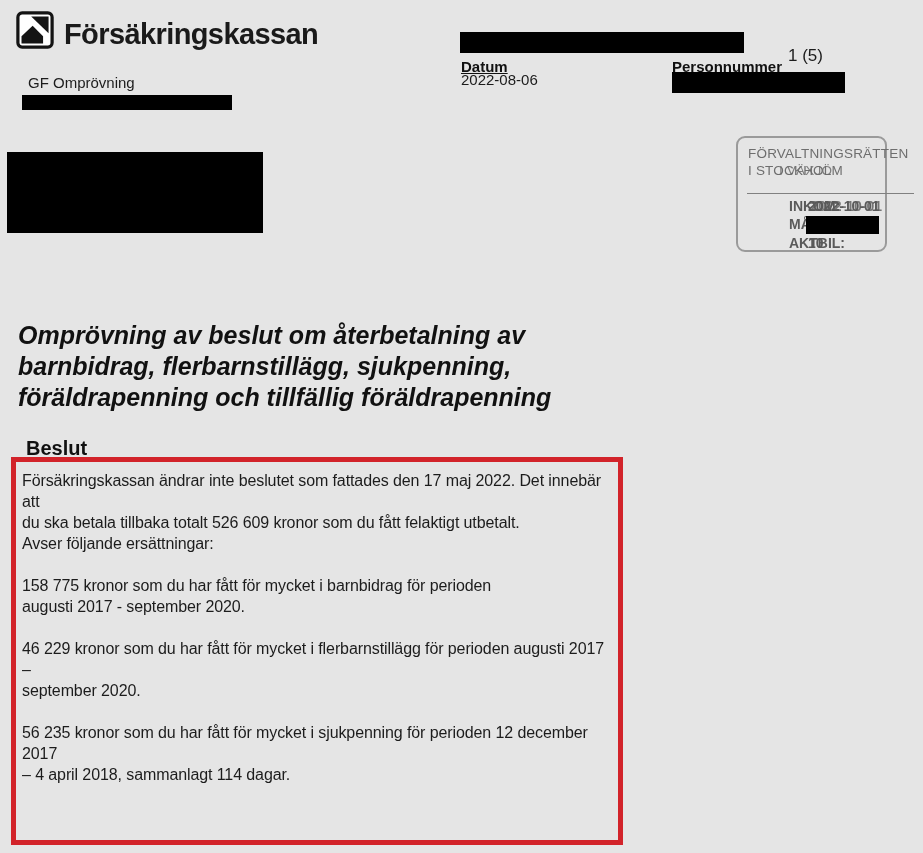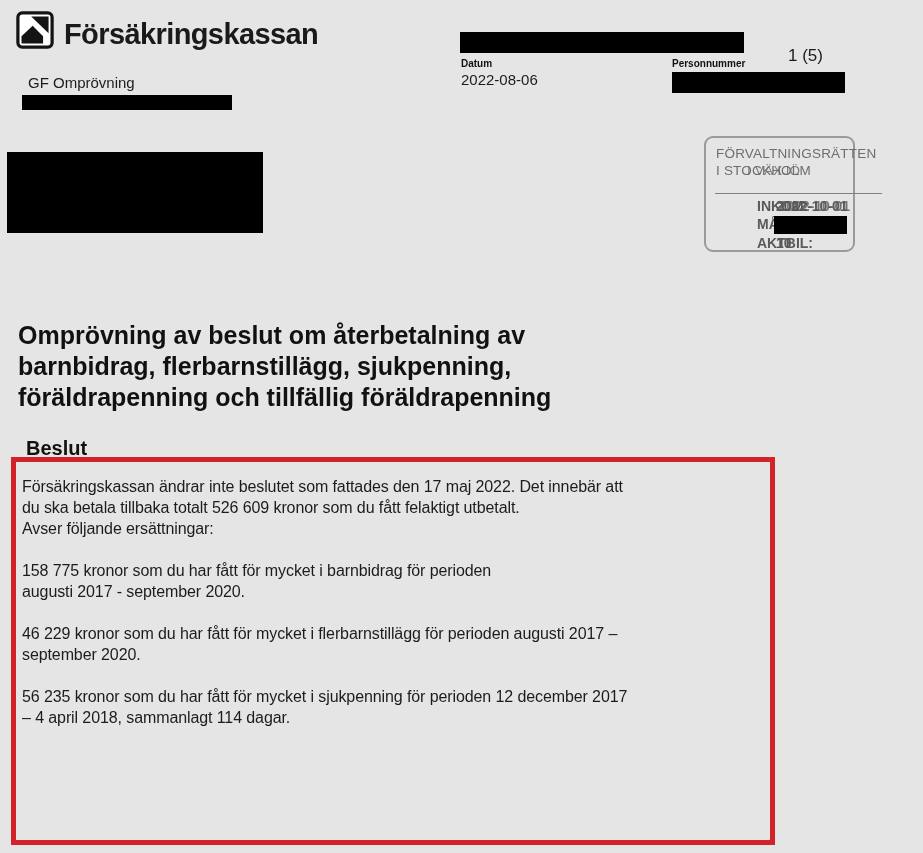--- a/index.html
+++ b/index.html
@@ -13,49 +13,50 @@
   }
   .abs{position:absolute;}
   .redaction{background:#000;}
   
   .brand{
     left:64px;top:18px;
     font-size:29px;font-weight:bold;letter-spacing:-0.6px;color:#1a1a1a;
     white-space:nowrap;
   }
   .unit{left:28px;top:74px;font-size:15px;color:#1c1c1c;white-space:nowrap;}
-  .small-label{font-size:10px;font-weight:bold;color:#111;white-space:nowrap;}
+  .small-label{font-size:15px;font-weight:bold;color:#111;white-space:nowrap;text-decoration:underline;}
   .field-value{font-size:15px;color:#1c1c1c;white-space:nowrap;}
   .page-number{left:788px;top:34px;font-size:17px;color:#1c1c1c;white-space:nowrap;margin-top:12px;}
   
   .stamp{
-    left:704px;top:136px;width:151px;height:116px;
+    left:736px;top:136px;width:151px;height:116px;
     border:2px solid #9a9a9a;border-radius:9px;
     box-sizing:border-box;
     color:#6e6e6e;
   }
   .stamp .court{left:10px;font-size:13.5px;letter-spacing:0.2px;white-space:nowrap;}
   .stamp .overlay{opacity:0.85;padding-left:29px;}
   .stamp .divider{left:9px;top:55px;width:167px;height:0;border-top:1.5px solid #808080;}
   .stamp .row-label{left:10px;font-size:14px;font-weight:bold;color:#5a5a5a;white-space:nowrap;margin-left:41px;}
   .stamp .row-value{left:70px;font-size:14px;font-weight:bold;color:#5a5a5a;white-space:nowrap;}
   .dbl{opacity:0.8;}
   
   .doc-title{
     left:18px;top:320px;
     font-size:25px;line-height:31px;font-weight:bold;color:#111;
     white-space:pre-line;
+    font-style:italic;
   }
   .section-heading{left:18px;top:429px;font-size:20px;font-weight:bold;color:#111;white-space:nowrap;}
   
   .decision-box{
-    left:11px;top:457px;width:764px;height:388px;
+    left:11px;top:457px;width:612px;height:388px;
     border:5px solid #d2232a;
     box-sizing:border-box;
-    padding:14px 4px 0 6px;
+    padding:8px 4px 0 6px;
     overflow:hidden;
   }
   .decision-box p{
     margin:0 0 21px 0;
     font-size:16px;line-height:21px;color:#1c1c1c;
     white-space:pre-line;letter-spacing:-0.1px;
   }
 </style>
 </head>
 <body>

